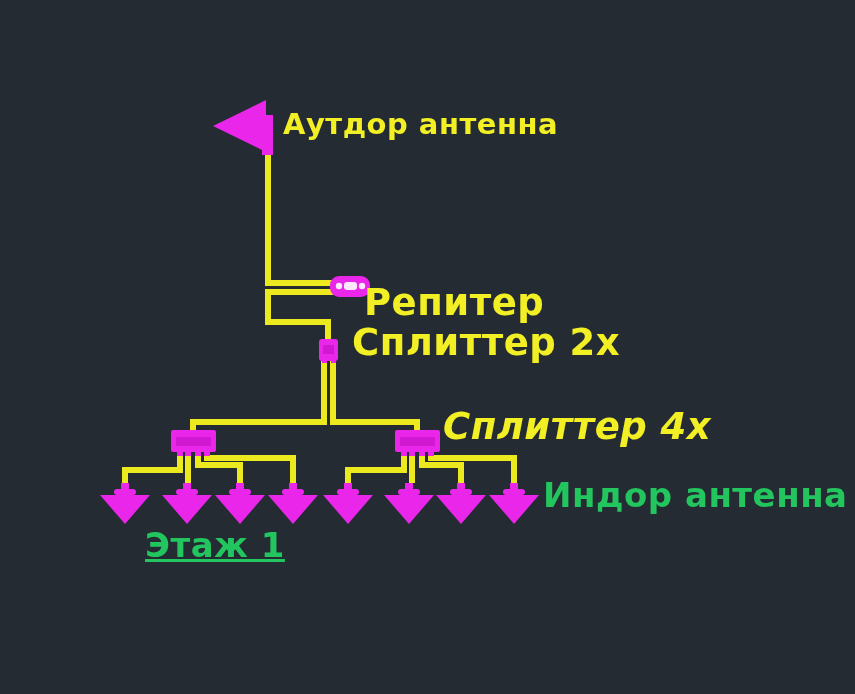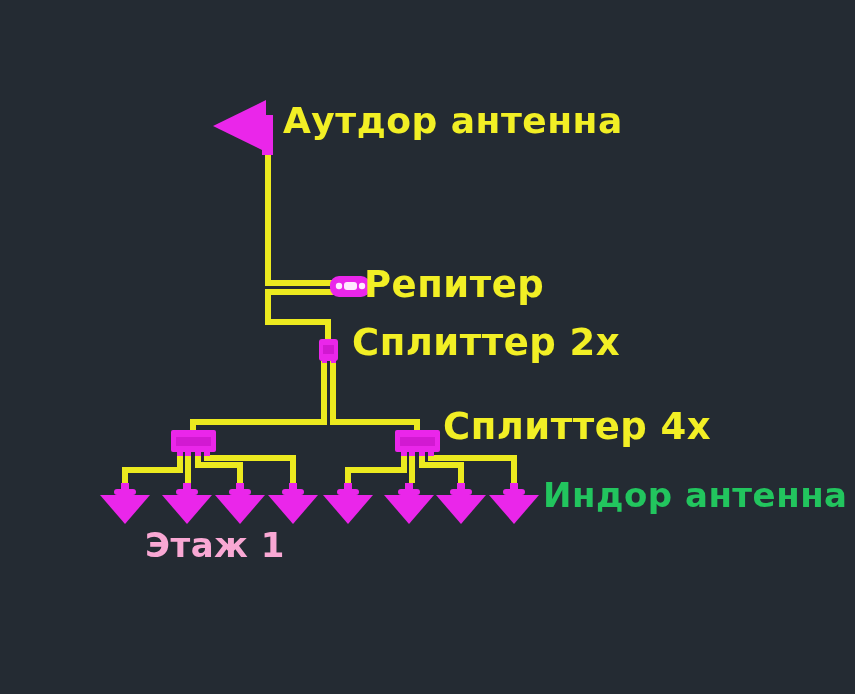--- a/index.html
+++ b/index.html
@@ -31,21 +31,21 @@
   .lbl {
     position: absolute;
     color: #f2ef25;
     font-family: "DejaVu Sans", sans-serif;
     font-weight: 700;
     letter-spacing: 0.5px;
     white-space: nowrap;
     line-height: 1;
     user-select: none;
   }
-  .lbl-outdoor   { left: 283px; top: 103px; font-size: 36px; }
+  .lbl-outdoor   { left: 283px; top: 110px; font-size: 29px; }
   .lbl-repeater  { left: 364px; top: 266px; font-size: 37px; }
   .lbl-split2    { left: 352px; top: 324px; font-size: 37px; }
   .lbl-split4    { left: 443px; top: 408px; font-size: 37px; }
   .lbl-indoor    { left: 543px; top: 478px; font-size: 34px; }
   .lbl-floor1    { left: 145px; top: 528px; font-size: 34px; }
   .lbl-floor2    { left: 368px; top: 528px; font-size: 34px; }
 </style>
 </head>
 <body style="background: rgb(36, 43, 51);">
 
@@ -161,24 +161,24 @@
         <rect x="-4" y="483" width="8" height="14" fill="#ea26ea"></rect>
         <rect x="-11" y="489" width="22" height="6" rx="3" fill="#ea26ea"></rect>
         <path d="M -25 495 L 25 495 L 0 524 Z" fill="#ea26ea"></path>
       </g>
 
     </g>
   </svg>
 
   <div class="lbl lbl-outdoor" style="color: rgb(242, 239, 37);">Аутдор антенна</div>
 
-  <div class="lbl lbl-repeater" style="color: rgb(242, 239, 37);">Репитер</div>
+  <div class="lbl lbl-repeater" style="color: rgb(242, 239, 37); margin-top: 18px;">Репитер</div>
 
   <div class="lbl lbl-split2" style="color: rgb(242, 239, 37);">Сплиттер 2х</div>
 
-  <div class="lbl lbl-split4" style="color: rgb(242, 239, 37);">Сплиттер 4х</div>
+  <div class="lbl lbl-split4" style="color: rgb(242, 239, 37); font-style: italic;">Сплиттер 4х</div>
 
   <div class="lbl lbl-indoor" style="color: #22c55e;">Индор антенна</div>
 
-  <div class="lbl lbl-floor1" style="color: #f9a8d4;">Этаж 1</div>
+  <div class="lbl lbl-floor1" style="color: #22c55e; text-decoration: underline;">Этаж 1</div>
 
 
 </div>
 
 </body></html>

